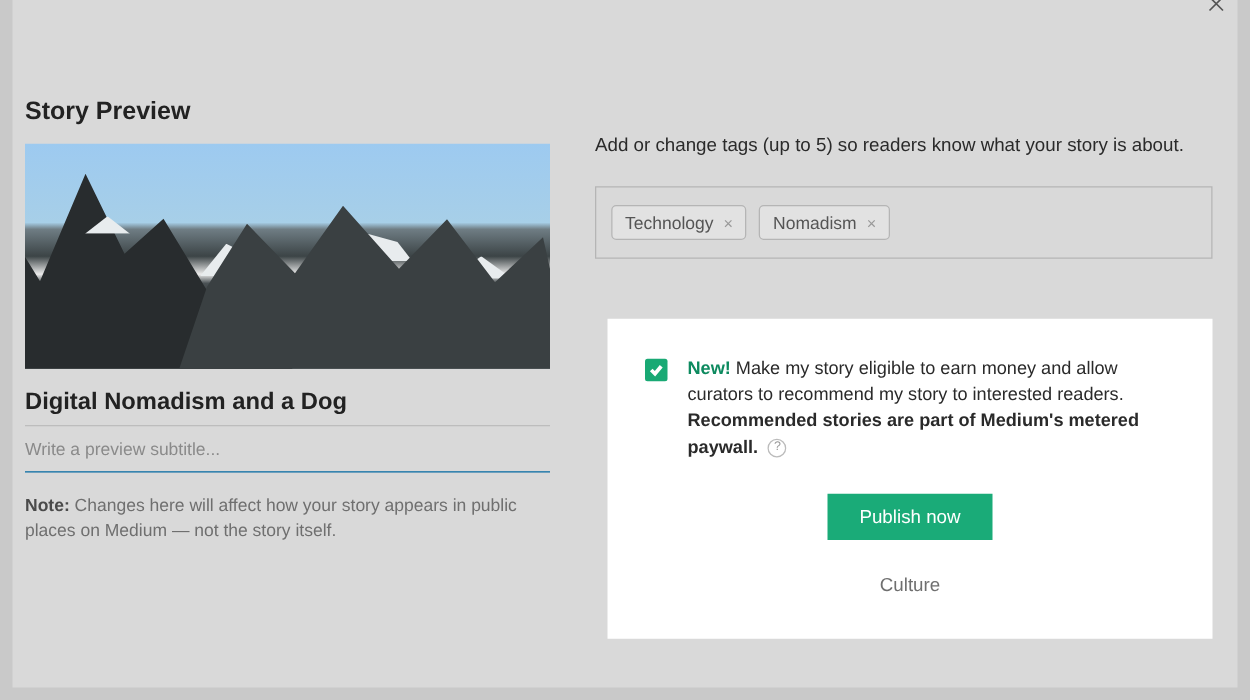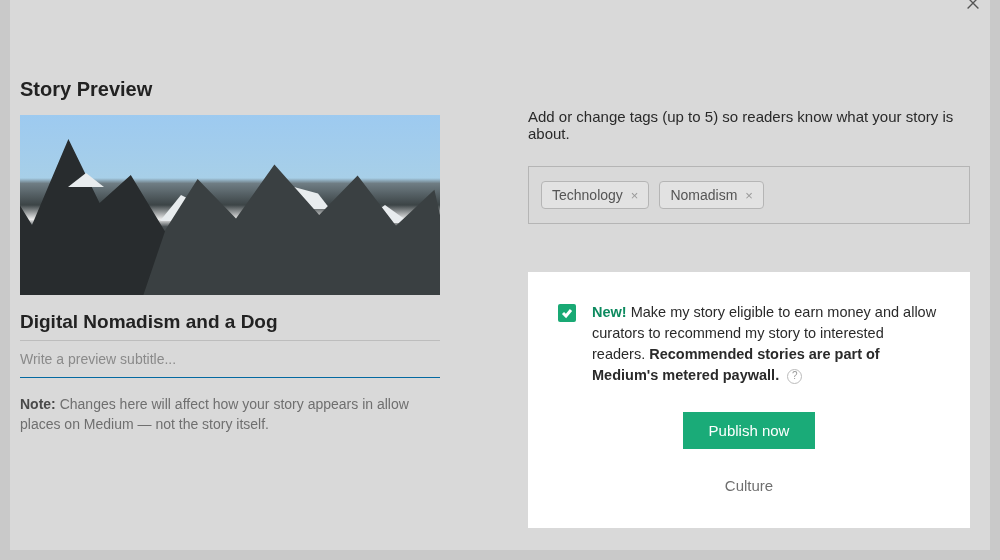--- a/index.html
+++ b/index.html
@@ -8,21 +8,21 @@
   .panel {
     position: absolute; top: 0; left: 10px; right: 10px; bottom: 10px;
     background: #d9d9d9;
   }
   .close {
     position: absolute; top: -6px; right: 6px;
     width: 20px; height: 20px; color: #555; cursor: pointer;
   }
   .close svg { width: 18px; height: 18px; stroke: #555; stroke-width: 1.5; }
   .content {
-    display: flex; padding: 78px 20px 20px 10px; gap: 88px;
+    display: flex; padding: 78px 20px 20px 10px; gap: 36px;
   }
   .left { width: 420px; }
   .right { flex: 1; min-width: 0; }
   h2.title { font-size: 20px; font-weight: 700; color: #222; margin-bottom: 14px; }
   .preview-img {
     width: 420px; height: 180px; border: none;
     background: linear-gradient(to bottom, #9dcaf0 0%, #a7cfe8 35%, #6f7d84 38%, #3c4446 50%, #ececec 58%, #4a5154 62%, #2f3335 70%, #dcdcdc 75%, #3b4043 82%, #5a6367 100%);
     position: relative; overflow: hidden;
   }
   
@@ -61,21 +61,21 @@
     min-height: 54px;
   }
   .tag {
     display: inline-flex; align-items: center; gap: 8px;
     border: 1px solid #b5b5b5; background: #e2e2e2; border-radius: 4px;
     padding: 5px 10px; font-size: 14px; color: #555; cursor: default;
   }
   .tag-x { color: #999; cursor: pointer; font-size: 13px; }
 
   .card {
-    margin-top: 48px; background: #ffffff; padding: 30px 30px 34px 30px;
+    margin-top: 48px; background: #ffffff; padding: 30px 30px 34px 30px; margin-left: 10px;
   }
   .checkrow { display: flex; align-items: flex-start; gap: 16px; }
   .chk {
     width: 18px; height: 18px; flex: 0 0 18px; background: #19a974; border-radius: 2px;
     display: flex; align-items: center; justify-content: center; cursor: pointer; margin-top: 2px;
   }
   .chk svg { width: 12px; height: 12px; stroke: #fff; stroke-width: 3; fill: none; }
   .chk-text { font-size: 14.5px; line-height: 1.45; color: #2a2a2a; }
   .chk-text .newb { color: #0d8a5f; font-weight: 700; }
   .chk-text .boldp { font-weight: 700; }
@@ -112,21 +112,21 @@
           <div class="snow s2"></div>
           <div class="snow s3"></div>
           <div class="snow s4"></div>
       </div>
 
       <div class="story-title-line">Digital Nomadism and a Dog</div>
 
       <input class="subtitle-input" type="text" placeholder="Write a preview subtitle..." style="">
 
       <p class="note">
-        <b>Note:</b><span> Changes here will affect how your story appears in allow places on Medium — not the story itself.</span>
+        <b>Note:</b><span> Changes here will affect how your story appears in public places on Medium — not the story itself.</span>
       </p>
     </div>
 
     <div class="right">
 
       <p class="tag-help">Add or change tags (up to 5) so readers know what your story is about.</p>
 
       <div class="tagbox">
         <span class="tag">
           <span>Technology</span>

